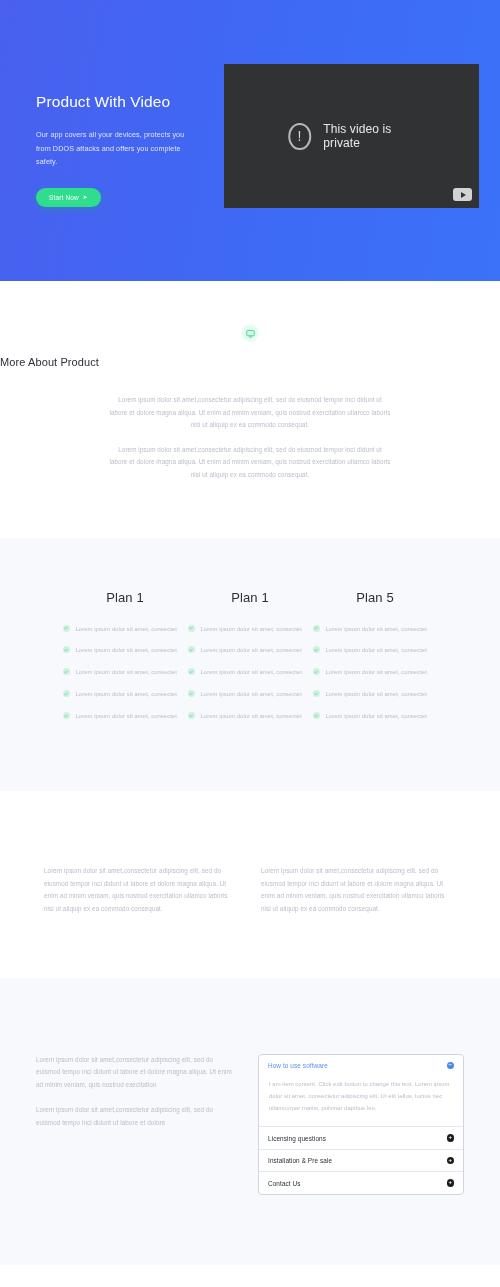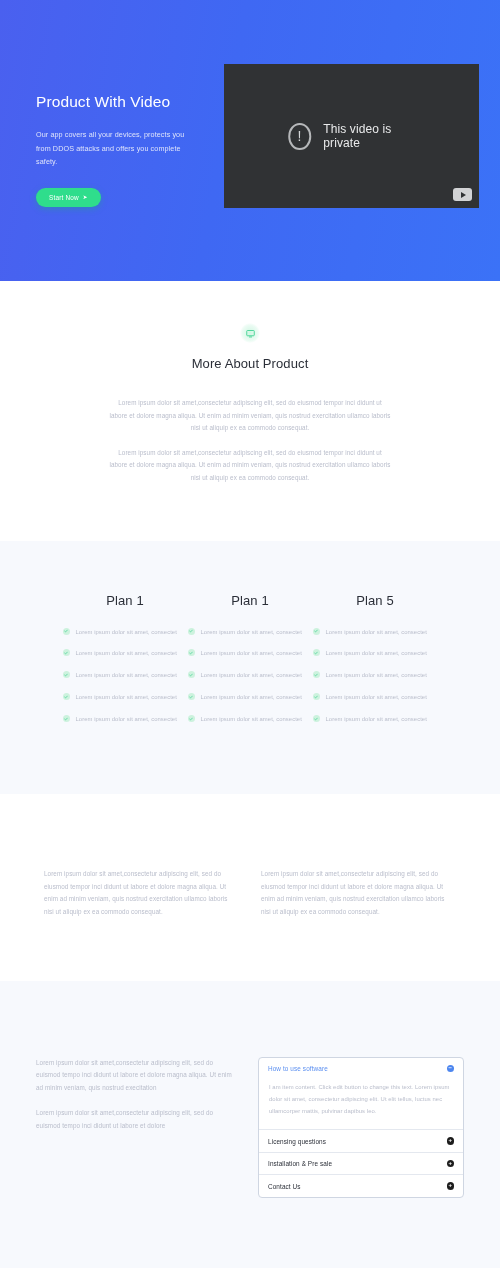--- a/index.html
+++ b/index.html
@@ -100,22 +100,22 @@
     border-top: 3.2px solid transparent;
     border-bottom: 3.2px solid transparent;
     margin-left: 1px;
   }
 
   
   .section { width: 500px; }
   .bg-white { background: #ffffff; }
   .bg-tint  { background: #f7f9fd; }
   .sec-title {
-    text-align: center;
-    font-size: 13px;
+    text-align: left;
+    font-size: 11px;
     font-weight: 400;
     color: #2b2f38;
     letter-spacing: .1px;
   }
   .body-text {
     color: #b9bdcb;
     font-size: 6.3px;
     line-height: 2.0;
     letter-spacing: .08px;
   }

